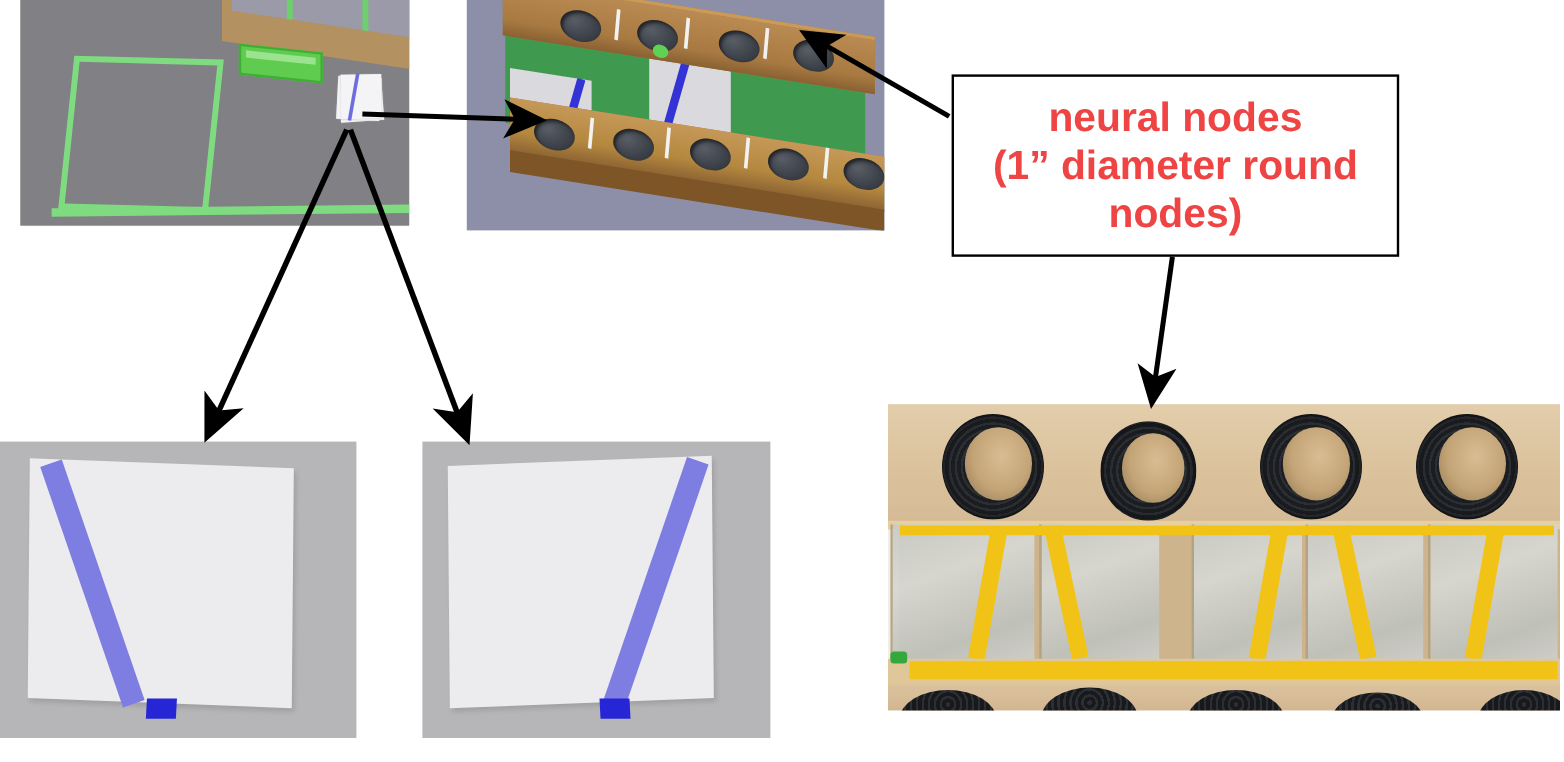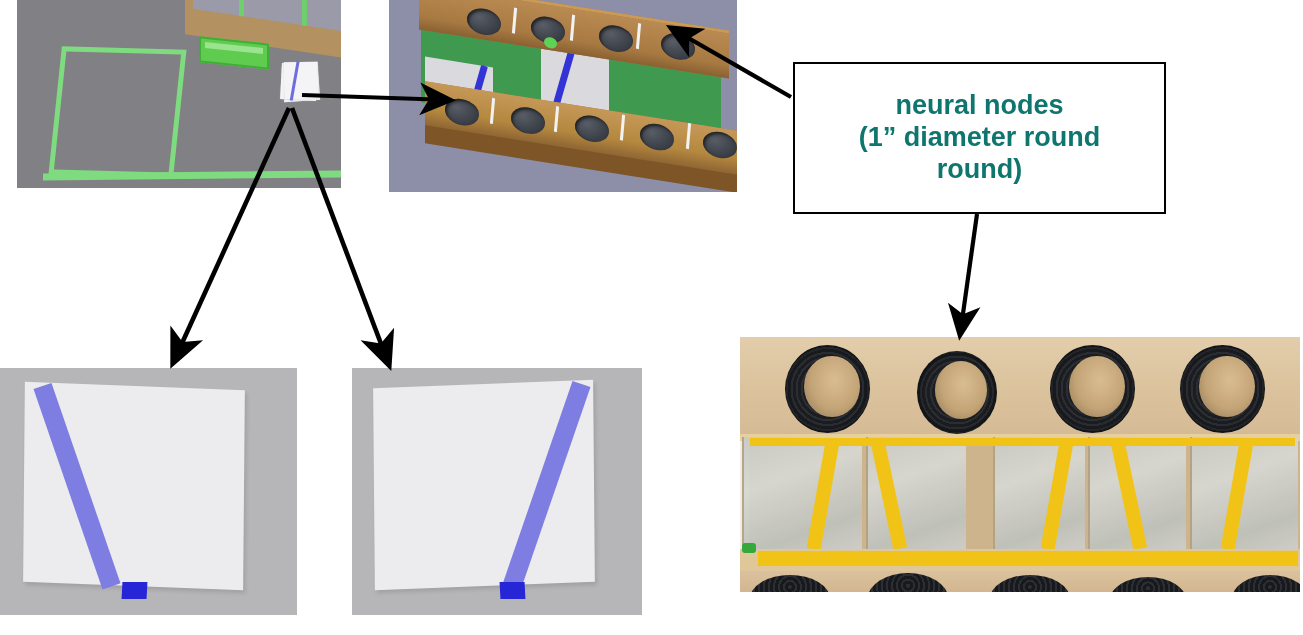--- a/index.html
+++ b/index.html
@@ -123,22 +123,22 @@
   #ph-greenbit { position:absolute; left:2px; top:206px; width:14px; height:10px; background:#35a83c; border-radius:3px; }
   #ph-white-l  { position:absolute; left:0; top:104px; width:9px; height:110px; background:#efeee9; }
 
   
   #callout {
     position:absolute; left:793px; top:62px; width:373px; height:152px;
     background:#ffffff; border:2.5px solid #000;
     display:flex; align-items:center; justify-content:center;
   }
   #callout .txt {
-    font-weight:bold; font-size:27px; line-height:1.18;
-    text-align:center; color:#0f766e; padding:0 10px;
+    font-weight:bold; font-size:34px; line-height:1.18;
+    text-align:center; color:#ef4444; padding:0 10px;
     font-family:"Liberation Sans", sans-serif;
   }
 
   
   #arrows { position:absolute; left:0; top:0; width:1303px; height:635px; pointer-events:none; }
 </style>
 </head>
 <body>
 
 <div class="stage">
@@ -259,21 +259,21 @@
     <div class="ph-duct-bot" style="left:128px; top:236px; width:80px; height:42px;"></div>
     <div class="ph-duct-bot" style="left:250px; top:238px; width:80px; height:40px;"></div>
     <div class="ph-duct-bot" style="left:370px; top:240px; width:76px; height:38px;"></div>
     <div class="ph-duct-bot" style="left:492px; top:238px; width:76px; height:40px;"></div>
   </div>
 
   <div id="callout">
     <div class="txt">
       <div>neural nodes</div>
       <div>(1” diameter round</div>
-      <div>round)</div>
+      <div>nodes)</div>
     </div>
   </div>
 
   <svg id="arrows" viewBox="0 0 1303 635" width="1303" height="635">
     <defs>
       <marker id="ah" markerWidth="9" markerHeight="9" refX="7.2" refY="4.5" orient="auto" markerUnits="strokeWidth">
         <path d="M0,0.6 L8.6,4.5 L0,8.4 L2.2,4.5 Z" fill="#000"></path>
       </marker>
     </defs>
 

